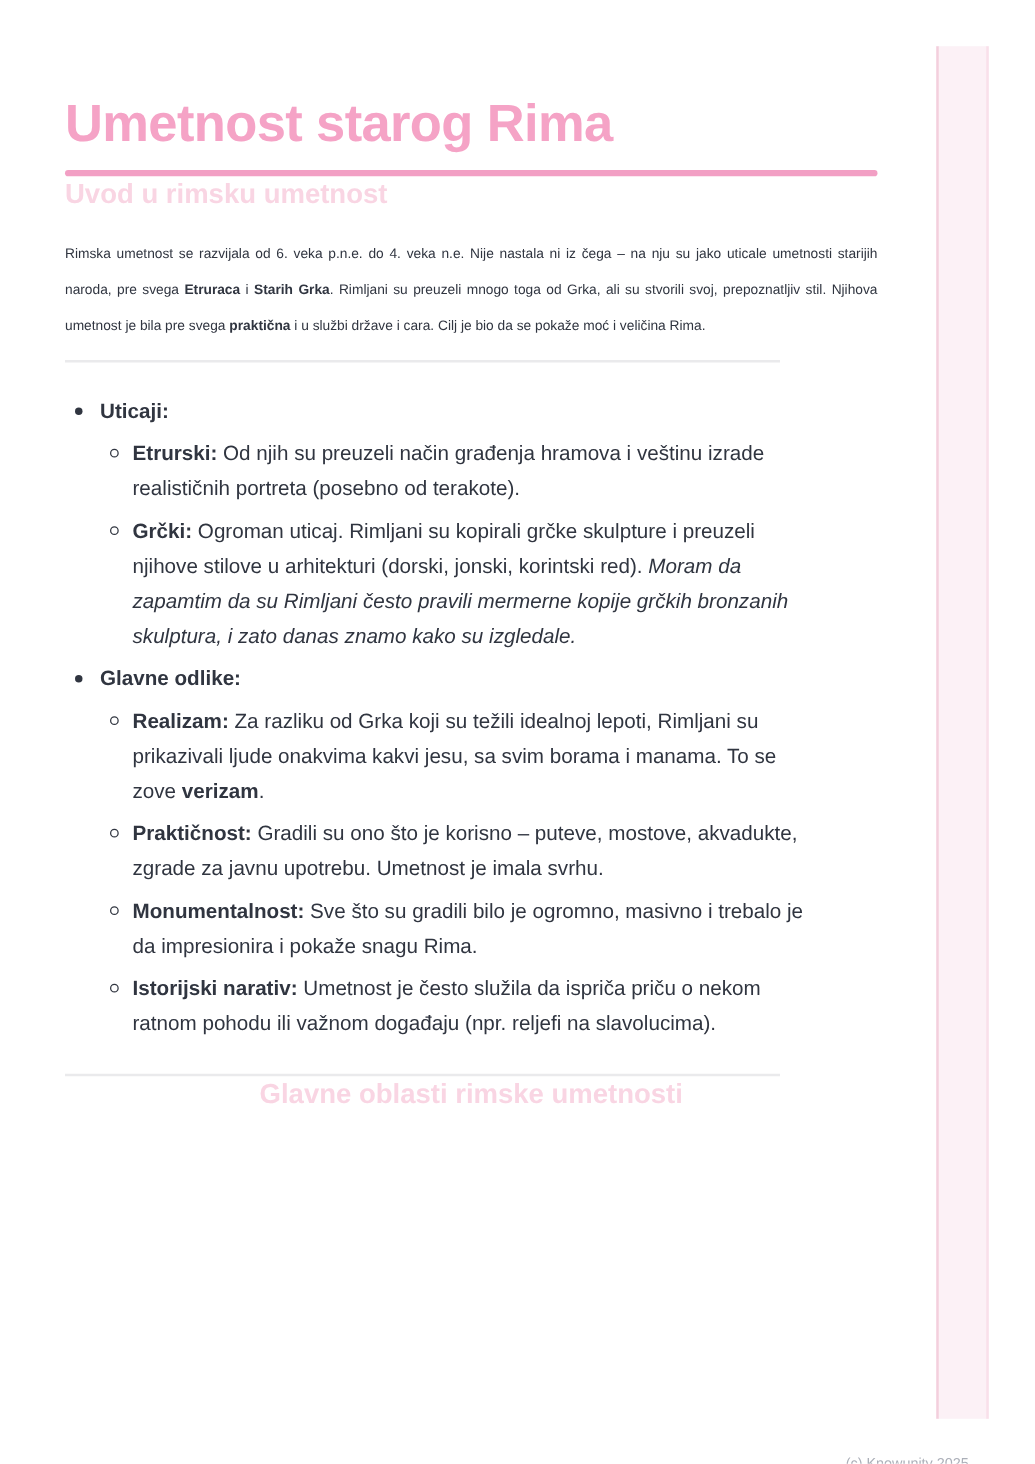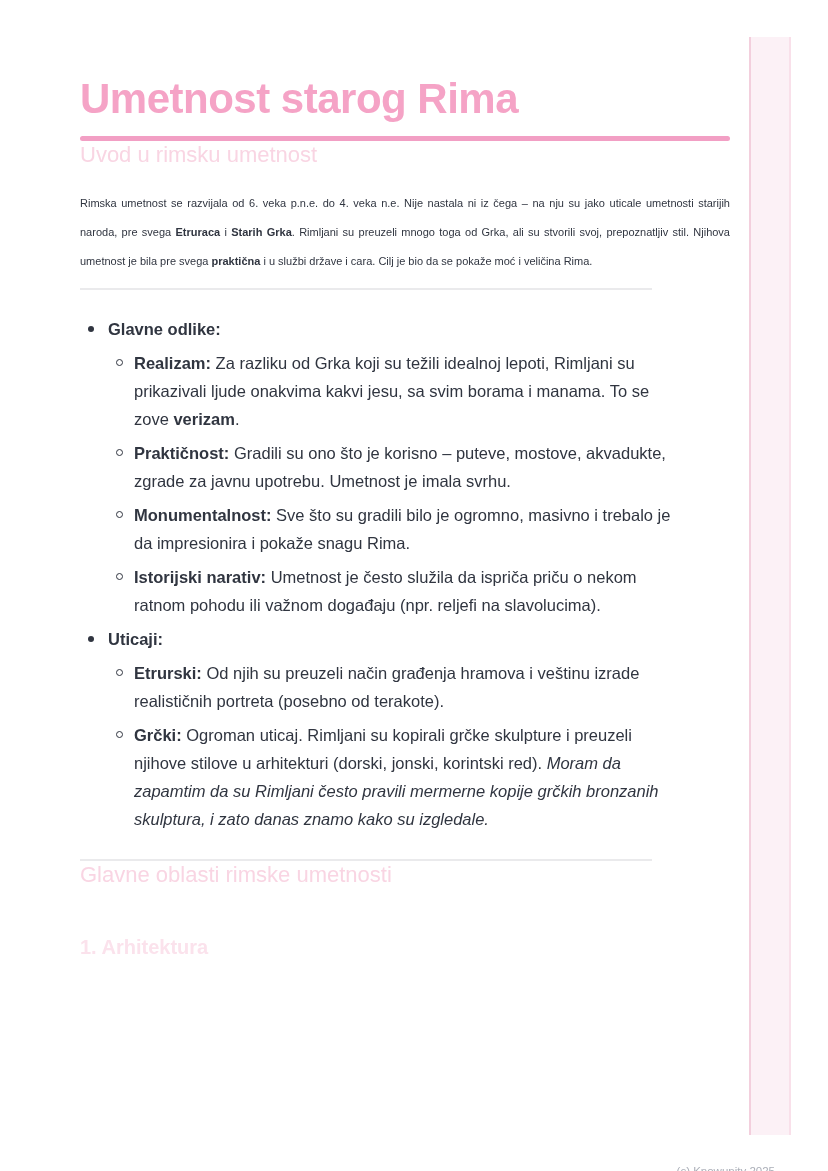--- a/index.html
+++ b/index.html
@@ -24,41 +24,41 @@
     color:var(--body-text);
   }
   .edge-strip{
     position:absolute;top:37px;left:749px;
     width:38px;height:1098px;
     background:var(--strip-fill);
     border-left:2px solid var(--strip-edge);
     border-right:2px solid var(--strip-edge-light);
   }
   .content{
-    position:absolute;left:80px;top:78px;width:650px;
+    position:absolute;left:52px;top:78px;width:650px;
   }
   h1.page-title{
     margin:0;
     font-size:42px;line-height:42px;font-weight:700;
     letter-spacing:-0.5px;
     color:var(--title-pink);
   }
   .title-rule{
     width:650px;height:5px;border:none;
     margin:16px 0 0 0;border-radius:3px;
     background:var(--rule-pink);
   }
   h2.section-heading{
     margin:0;
-    font-size:22px;line-height:28px;font-weight:400;
+    font-size:22px;line-height:28px;font-weight:700;
     color:var(--heading-pink);
   }
   .h2-intro{margin-top:38px;}
   .h2-key{margin-top:26px;}
-  .h2-areas{margin-top:26px;}
+  .h2-areas{margin-top:26px;text-align:center;}
   h3.subsection-heading{
     margin:46px 0 0 0;
     font-size:20px;line-height:25px;font-weight:700;
     color:var(--subheading-pink);
   }
   p.body-paragraph{
     margin:20px 0 0 0;
     font-size:11px;line-height:29px;
     text-align:justify;
   }
@@ -112,20 +112,35 @@
 
   <p class="body-paragraph rich"><span>Rimska umetnost se razvijala od 6. veka p.n.e. do 4. veka n.e. Nije nastala ni iz čega – na nju su jako uticale umetnosti starijih naroda, pre svega </span><b>Etruraca</b><span> i </span><b>Starih Grka</b><span>. Rimljani su preuzeli mnogo toga od Grka, ali su stvorili svoj, prepoznatljiv stil. Njihova umetnost je bila pre svega </span><b>praktična</b><span> i u službi države i cara. Cilj je bio da se pokaže moć i veličina Rima.</span></p>
 
   <hr class="divider divider-1">
 
 
   <div class="list">
 
     <div class="li1">
       <span class="bullet-dot"></span>
+      <span class="rich"><b>Uticaji:</b></span>
+      <div class="sublist">
+        <div class="li2">
+          <span class="bullet-ring"></span>
+          <span class="rich"><b>Etrurski:</b><span> Od njih su preuzeli način građenja hramova i veštinu izrade realističnih portreta (posebno od terakote).</span></span>
+        </div>
+        <div class="li2">
+          <span class="bullet-ring"></span>
+          <span class="rich"><b>Grčki:</b><span> Ogroman uticaj. Rimljani su kopirali grčke skulpture i preuzeli njihove stilove u arhitekturi (dorski, jonski, korintski red). </span><i>Moram da zapamtim da su Rimljani često pravili mermerne kopije grčkih bronzanih skulptura, i zato danas znamo kako su izgledale.</i></span>
+        </div>
+      </div>
+    </div>
+
+    <div class="li1">
+      <span class="bullet-dot"></span>
       <span class="rich"><b>Glavne odlike:</b></span>
       <div class="sublist">
         <div class="li2">
           <span class="bullet-ring"></span>
           <span class="rich"><b>Realizam:</b><span> Za razliku od Grka koji su težili idealnoj lepoti, Rimljani su prikazivali ljude onakvima kakvi jesu, sa svim borama i manama. To se zove </span><b>verizam</b><span>.</span></span>
         </div>
         <div class="li2">
           <span class="bullet-ring"></span>
           <span class="rich"><b>Praktičnost:</b><span> Gradili su ono što je korisno – puteve, mostove, akvadukte, zgrade za javnu upotrebu. Umetnost je imala svrhu.</span></span>
         </div>
@@ -133,38 +148,22 @@
           <span class="bullet-ring"></span>
           <span class="rich"><b>Monumentalnost:</b><span> Sve što su gradili bilo je ogromno, masivno i trebalo je da impresionira i pokaže snagu Rima.</span></span>
         </div>
         <div class="li2">
           <span class="bullet-ring"></span>
           <span class="rich"><b>Istorijski narativ:</b><span> Umetnost je često služila da ispriča priču o nekom ratnom pohodu ili važnom događaju (npr. reljefi na slavolucima).</span></span>
         </div>
       </div>
     </div>
 
-    <div class="li1">
-      <span class="bullet-dot"></span>
-      <span class="rich"><b>Uticaji:</b></span>
-      <div class="sublist">
-        <div class="li2">
-          <span class="bullet-ring"></span>
-          <span class="rich"><b>Etrurski:</b><span> Od njih su preuzeli način građenja hramova i veštinu izrade realističnih portreta (posebno od terakote).</span></span>
-        </div>
-        <div class="li2">
-          <span class="bullet-ring"></span>
-          <span class="rich"><b>Grčki:</b><span> Ogroman uticaj. Rimljani su kopirali grčke skulpture i preuzeli njihove stilove u arhitekturi (dorski, jonski, korintski red). </span><i>Moram da zapamtim da su Rimljani često pravili mermerne kopije grčkih bronzanih skulptura, i zato danas znamo kako su izgledale.</i></span>
-        </div>
-      </div>
-    </div>
-
   </div>
 
   <hr class="divider divider-2">
 
   <h2 class="section-heading h2-areas">Glavne oblasti rimske umetnosti</h2>
 
-  <h3 class="subsection-heading">1. Arhitektura</h3>
 
 </div>
 
 <div class="footer-credit">(c) Knowunity 2025</div>
 
 </body></html>

